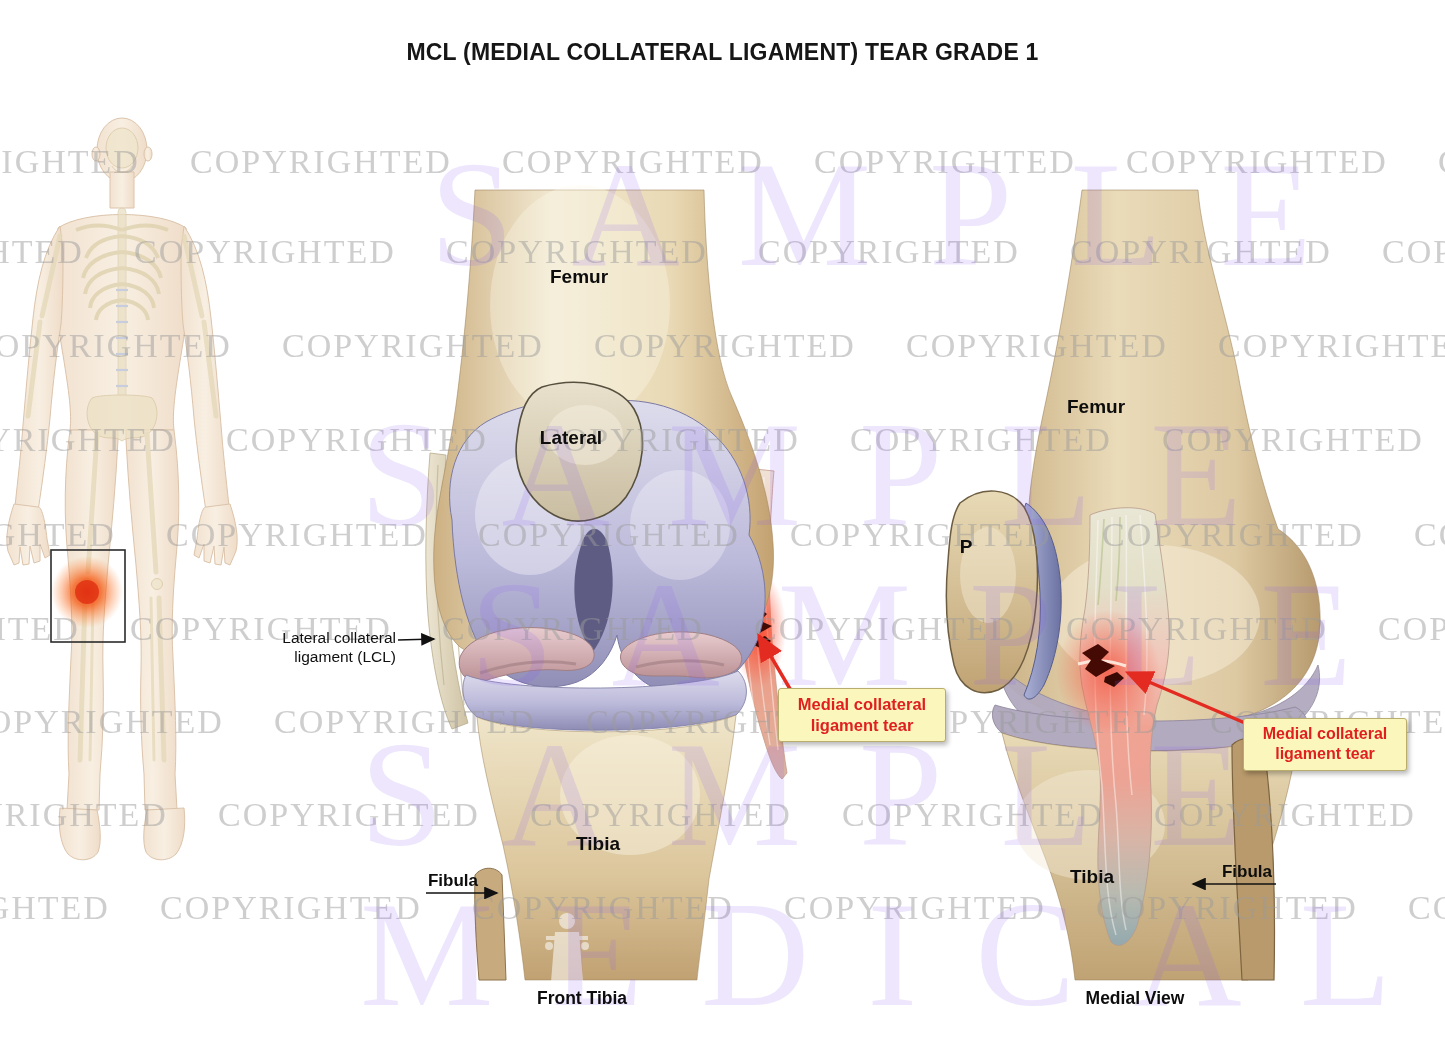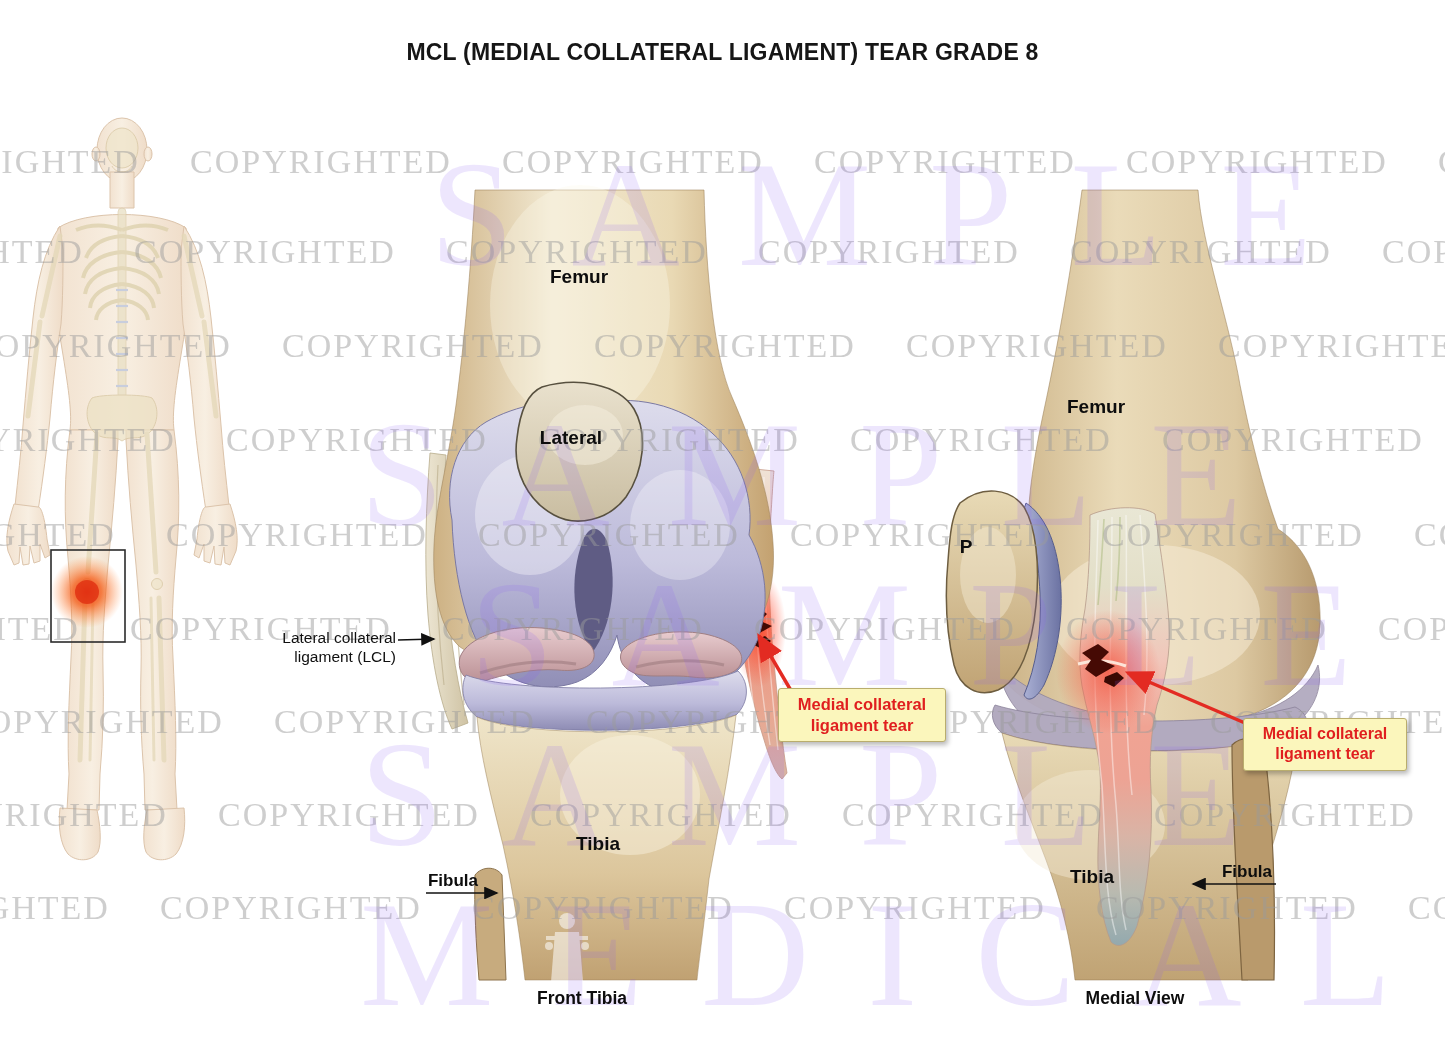--- a/index.html
+++ b/index.html
@@ -43,21 +43,21 @@
     font-weight:700;font-size:16.5px;line-height:1.28;
     box-shadow:2px 3px 5px rgba(0,0,0,.28);
   }
   #arrow-layer{z-index:4;pointer-events:none;}
   .art{z-index:1;}
 </style>
 </head>
 <body style="--title-red: #e62525; --callout-bg: #fbf6bc; --callout-border: #b9ad6d; --callout-text: #e01f1f; --arrow-red: #e32b22; --wm-gray: #9b9b9b;">
 
 <div class="header">
-  <div class="subtitle">MCL (MEDIAL COLLATERAL LIGAMENT) TEAR GRADE 8</div>
+  <div class="subtitle">MCL (MEDIAL COLLATERAL LIGAMENT) TEAR GRADE 1</div>
 </div>
 
 <svg class="illustration art" style="left:0;top:110px;" width="260" height="760" viewBox="0 0 260 760">
   <defs>
     <radialGradient id="kneeGlow" cx="50%" cy="50%" r="50%">
       <stop offset="0%" stop-color="#e83317" stop-opacity="0.95"></stop>
       <stop offset="40%" stop-color="#f4570f" stop-opacity="0.75"></stop>
       <stop offset="100%" stop-color="#ff8a3c" stop-opacity="0"></stop>
     </radialGradient>
     <linearGradient id="skinG" x1="0" y1="0" x2="1" y2="0">

